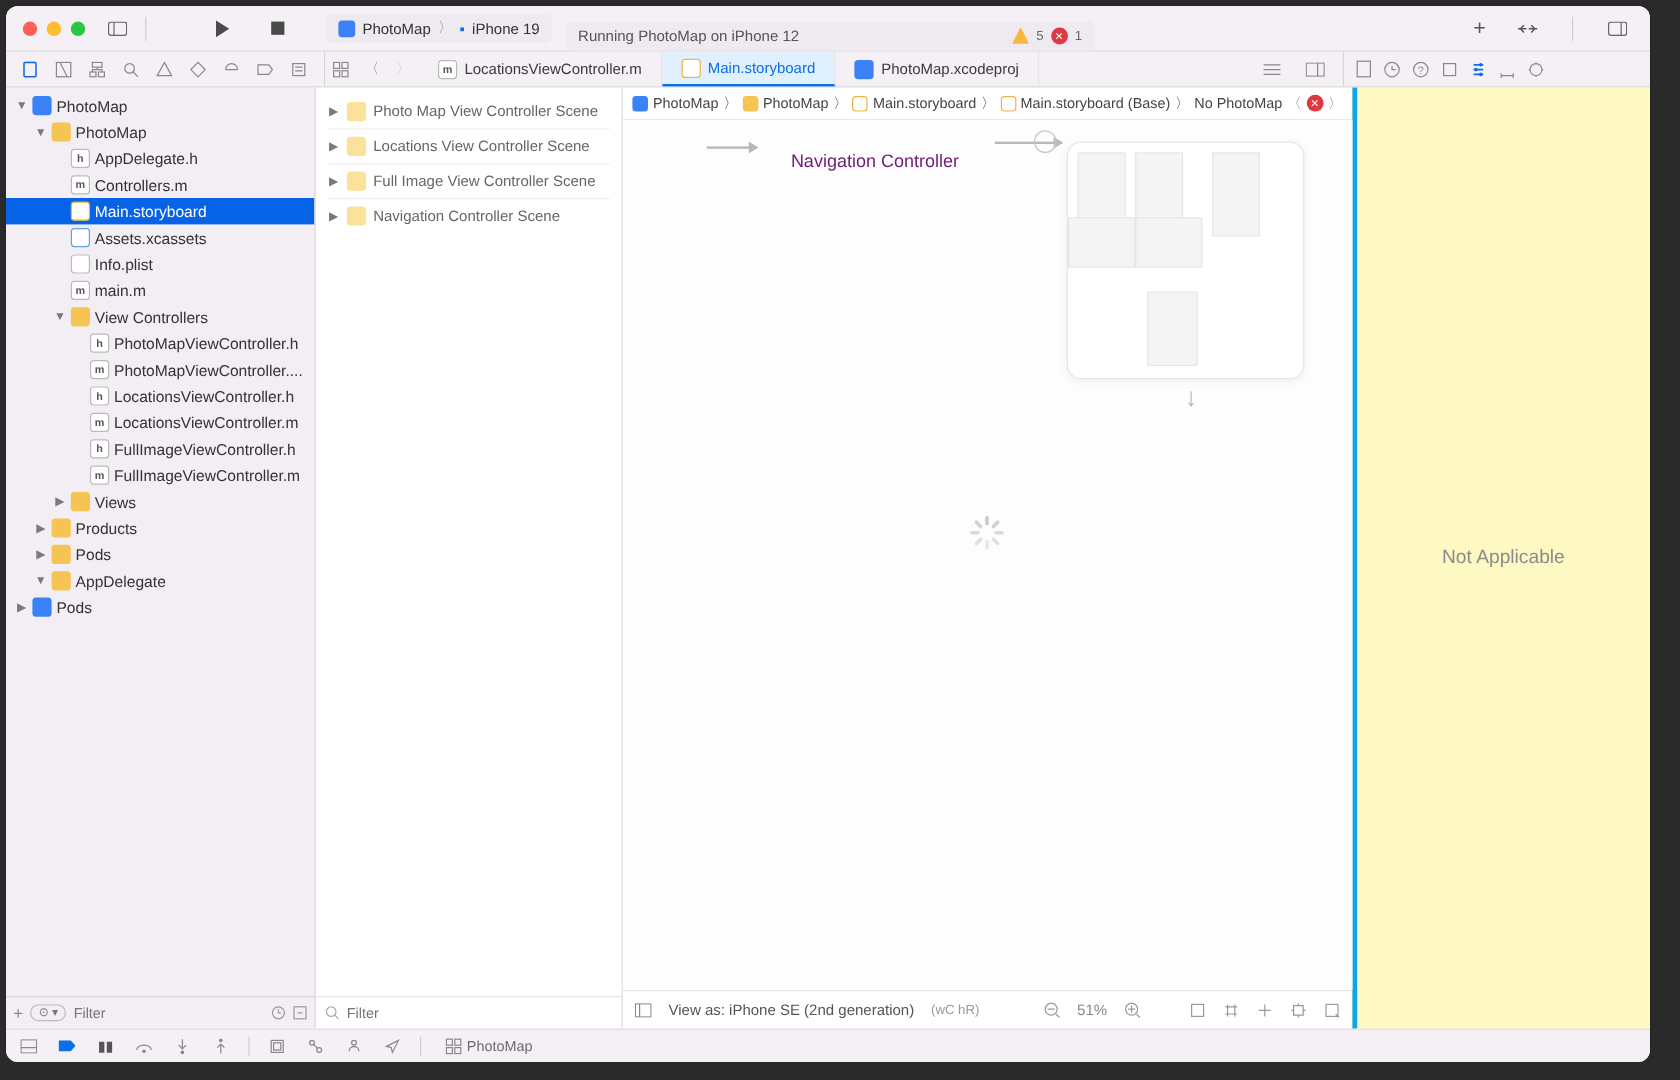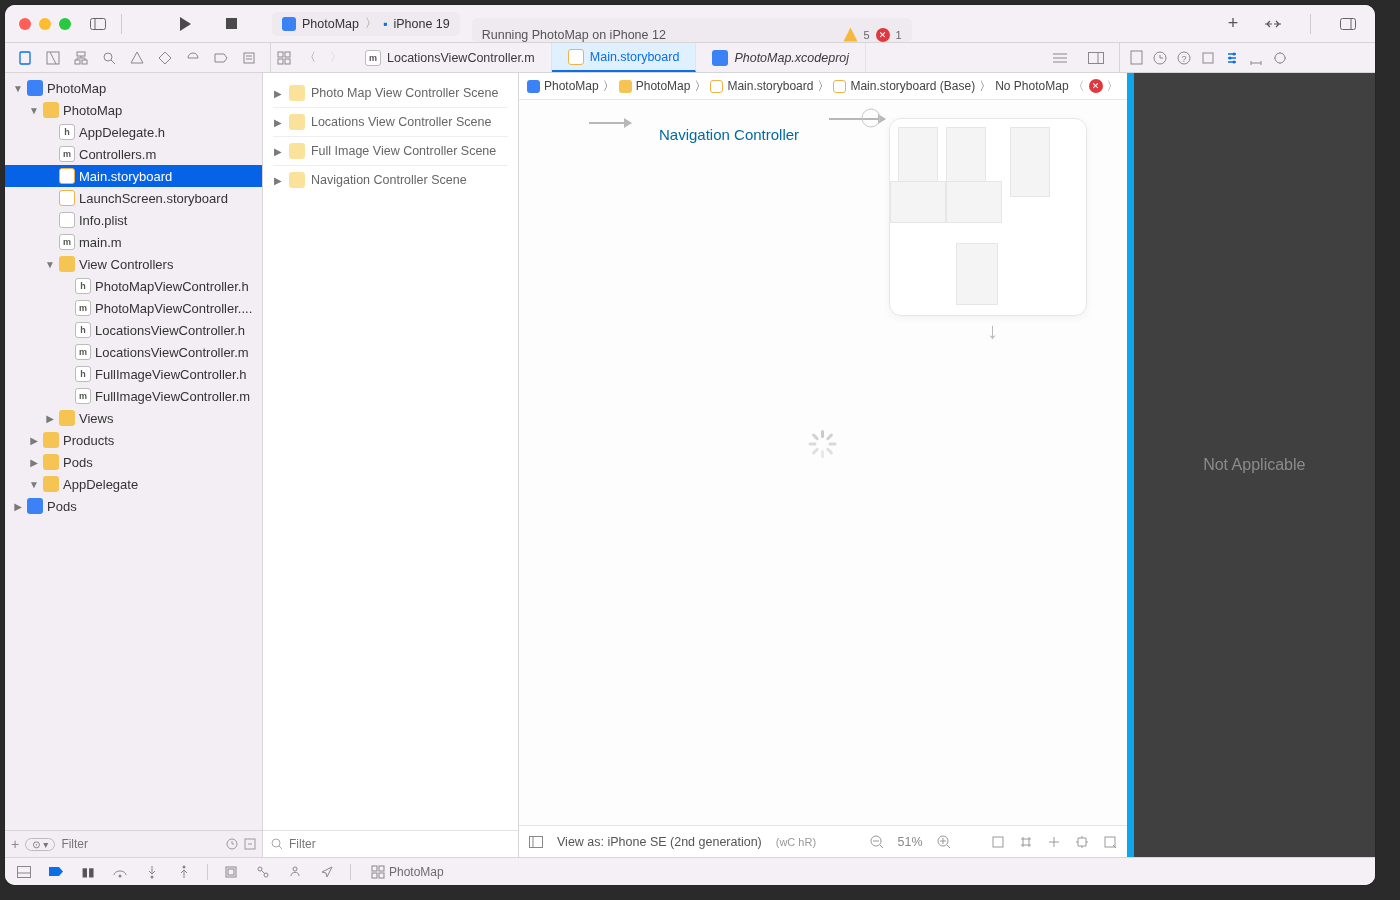--- a/index.html
+++ b/index.html
@@ -15,21 +15,21 @@
 .titlebar { height: 38px; display: flex; align-items: center; background: #f5f0f6; border-bottom: 1px solid #d6d6d6; }
 .traffic { display: flex; gap: 8px; padding: 0 14px; }
 .light { width: 12px; height: 12px; border-radius: 50%; }
 .light.red { background: #ff5f57; } .light.yel { background: #febc2e; } .light.grn { background: #28c840; }
 .tb-icon { width: 26px; height: 26px; display:flex; align-items:center; justify-content:center; color:#555; border-radius:5px; }
 .tb-sep { width: 1px; height: 20px; background: #ccc; margin: 0 10px; }
 .run-stop { display:flex; gap:20px; margin-left:40px; }
 .play { width:0;height:0;border-left:11px solid #4a4a4a;border-top:7px solid transparent;border-bottom:7px solid transparent;}
 .stopsq { width:11px;height:11px;background:#4a4a4a;}
 .scheme-pill { margin-left:28px; height:24px; display:flex; align-items:center; background:#efe9f0; border-radius:5px; padding:0 10px; font-size:12.5px; color:#333; gap:6px;}
-.status-pill { margin-left:12px; flex:0 0 auto; height:24px; display:flex; align-items:flex-end; background:#efe9f0; border-radius:5px; padding:0 10px; font-size:12.5px; color:#555; gap:8px; min-width:440px;margin-top:12px;}
+.status-pill { margin-left:12px; flex:0 0 auto; height:24px; display:flex; align-items:center; background:#efe9f0; border-radius:5px; padding:0 10px; font-size:12.5px; color:#555; gap:8px; min-width:440px;margin-top:12px;}
 .status-right { margin-left:auto; display:flex; gap:6px; align-items:center;}
 .warn-badge { width:14px;height:14px; background:#f6b73c; clip-path: polygon(50% 0,100% 100%,0 100%); }
 .err-badge { width:14px;height:14px; background:#e0383e; border-radius:50%; color:#fff; font-size:9px; display:flex;align-items:center;justify-content:center;}
 .tb-right { margin-left:auto; display:flex; gap:14px; padding-right:14px; align-items:center;}
 .chev { font-size:12px; color:#888; }
 
 
 .row2 { height: 30px; display:flex; align-items:center; background:#f5f0f6; border-bottom:1px solid #d6d6d6;}
 .nav-icons { width: 266px; display:flex; align-items:center; gap:8px; padding-left:10px; border-right:1px solid #d6d6d6; height:100%;}
 .nav-icons .ni { width:20px; height:20px; display:flex;align-items:center;justify-content:center; color:#6b6b6b; font-size:13px;}
@@ -73,42 +73,42 @@
 .outline-filter { height:27px;border-top:1px solid #e4e4e4;display:flex;align-items:center;padding:0 8px;gap:6px;}
 .outline-filter input{flex:1;border:none;outline:none;font-size:12px;}
 
 
 .canvas-wrap { flex:1; display:flex; flex-direction:column; background:#fff;}
 .canvas-crumbs{ height:27px; border-bottom:1px solid #e8e8e8; display:flex;align-items:center;font-size:12px;color:#444;padding:0 8px;gap:4px;white-space:nowrap;overflow:hidden;}
 .canvas-crumbs .right{margin-left:auto;display:flex;gap:4px;align-items:center;}
 .canvas{ flex:1; background:#fdfdfd; position:relative; overflow:hidden;}
 .arrow { position:absolute; height:2px; background:#b8b8b8;}
 .arrow::after{content:"";position:absolute;right:-1px;top:-4px;border-left:8px solid #b8b8b8;border-top:5px solid transparent;border-bottom:5px solid transparent;}
-.navctl-label{position:absolute;left:140px;top:26px;font-size:15px;color:#0369a1;font-weight:500;}
+.navctl-label{position:absolute;left:140px;top:26px;font-size:15px;color:#701a75;font-weight:500;}
 .spinner{position:absolute;left:50%;top:330px;width:28px;height:28px;transform:translateX(-50%);}
 .spinner div{position:absolute;left:12px;top:0;width:3px;height:8px;background:#c9c9c9;border-radius:2px;transform-origin:1.5px 14px;}
 .vc-group{position:absolute;left:370px;top:18px;width:198px;height:198px;background:#fff;border:1px solid #e7e7e7;border-radius:12px;box-shadow:0 2px 8px rgba(0,0,0,.05);}
 .mini{position:absolute;background:#f4f4f4;border:1px solid #e6e6e6;}
 .m1{left:8px;top:8px;width:40px;height:70px;}
 .m2{left:56px;top:8px;width:40px;height:70px;}
 .m3{left:120px;top:8px;width:40px;height:70px;}
 .m4{left:0px;top:62px;width:56px;height:42px;}
 .m5{left:56px;top:62px;width:56px;height:42px;}
 .m6{left:66px;top:124px;width:42px;height:62px;}
 .down-arr{position:absolute;left:468px;top:218px;color:#b8b8b8;font-size:22px;}
 .fullimg-scene{position:absolute;left:394px;top:246px;width:210px;}
 .scene-title{height:16px;background:#f2f2f2;border:1px solid #e4e4e4;border-radius:4px;font-size:8px;color:#888;display:flex;align-items:center;justify-content:center;margin-bottom:3px;}
 .scene-body{border:1px solid #e4e4e4;background:#fff;height:520px;}
 .scene-navbar{height:22px;border-bottom:1px solid #eee;font-size:10px;color:#0a7aff;display:flex;align-items:center;padding-left:4px;gap:2px;}
 
 .canvas-footer{height:32px;border-top:1px solid #e4e4e4;display:flex;align-items:center;padding:0 10px;font-size:12.5px;color:#555;gap:14px;}
 .canvas-footer .group-right{margin-left:auto;display:flex;gap:14px;align-items:center;color:#888;}
 
 
-.inspector { width:256px; border-left:7px solid #0ea5e9; background:#404040; display:flex; flex-direction:column;}
+.inspector { width:256px; border-left:4px solid #0ea5e9; background:#fef9c3; display:flex; flex-direction:column;}
 .insp-body{flex:1;display:flex;align-items:center;justify-content:center;color:#8b8b8b;font-size:16px;}
 
 
 .debugbar{height:28px;border-top:1px solid #d6d6d6;background:#f5f0f6;display:flex;align-items:center;padding:0 10px;gap:14px;color:#6b6b6b;font-size:12px;}
 .db-icon{width:18px;height:18px;display:flex;align-items:center;justify-content:center;}
 .db-blue{color:#0a6fe8;}
 .debugbar .photomap{margin-left:6px;display:flex;align-items:center;gap:4px;}
 
 svg { display:block; }
 </style>
@@ -241,21 +241,21 @@
           <div class="etab">
             <span class="ficon m">m</span>
             <span>LocationsViewController.m</span>
           </div>
           <div class="etab active">
             <span class="ficon sb"></span>
             <span>Main.storyboard</span>
           </div>
           <div class="etab">
             <span class="ficon proj"></span>
-            <span style="font-style: italic;">PhotoMap.xcodeproj</span>
+            <span style="">PhotoMap.xcodeproj</span>
           </div>
         </div>
       <div class="row2-right">
         <div class="jump-btn">
             <svg width="16" height="12">
               <path d="M1 2 h14 M1 6 h14 M1 10 h14" stroke="#888"></path>
             </svg>
           </div>
         <div class="jump-btn">
             <svg width="16" height="12">
@@ -334,22 +334,22 @@
             <span class="ficon m">m</span>
             <span>Controllers.m</span>
           </div>
           <div class="trow sel" style="padding-left: 40px;">
             <span class="disc"></span>
             <span class="ficon sb"></span>
             <span>Main.storyboard</span>
           </div>
           <div class="trow" style="padding-left: 40px;">
             <span class="disc"></span>
-            <span class="ficon sb"></span>
-            <span>LaunchScreen.storyboard</span>
+            <span class="ficon json"></span>
+            <span>Assets.xcassets</span>
           </div>
           <div class="trow" style="padding-left: 40px;">
             <span class="disc"></span>
             <span class="ficon plist"></span>
             <span>Info.plist</span>
           </div>
           <div class="trow" style="padding-left: 40px;">
             <span class="disc"></span>
             <span class="ficon m">m</span>
             <span>main.m</span>

